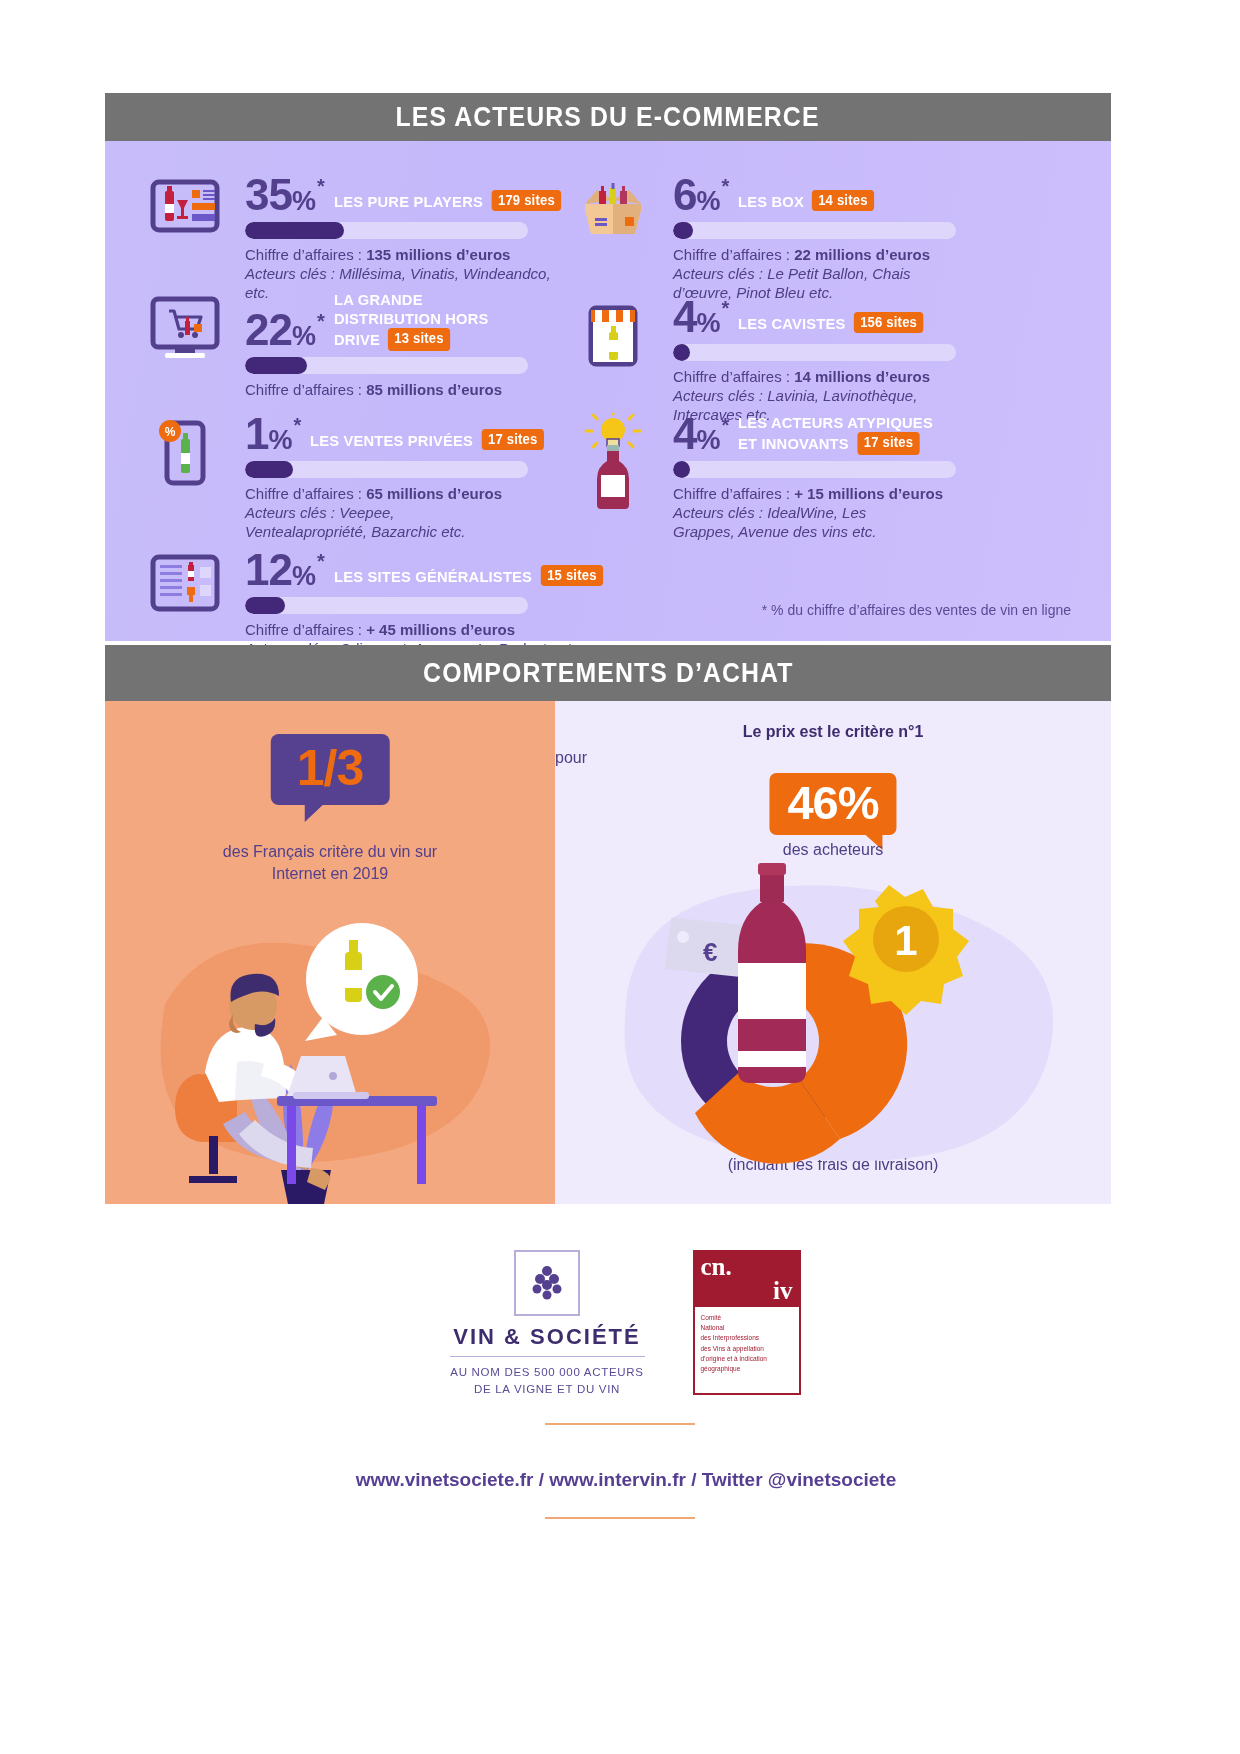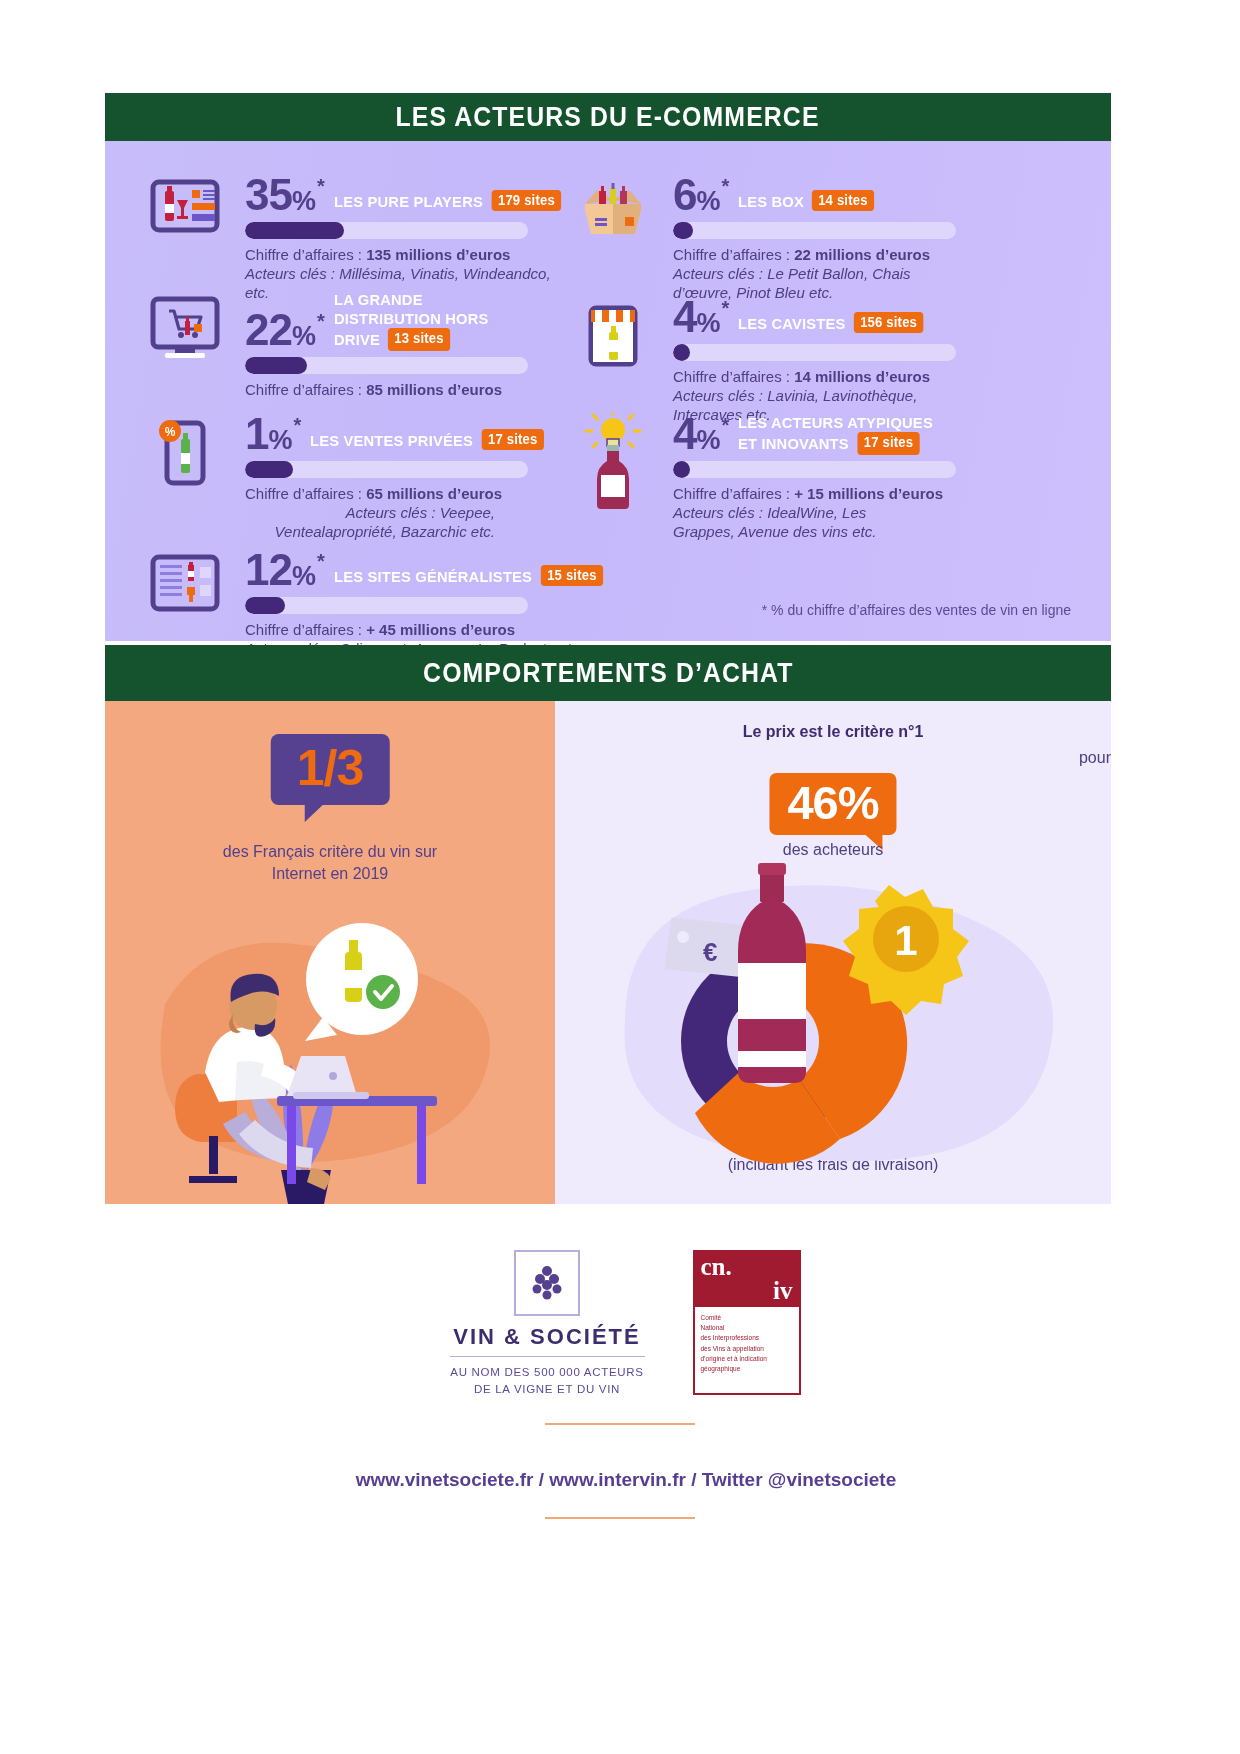--- a/index.html
+++ b/index.html
@@ -7,21 +7,21 @@
     width: 1240px; height: 1754px;
     background: #ffffff;
     font-family: "Liberation Sans", sans-serif;
     overflow: hidden;
   }
   .page { position: relative; width: 1240px; height: 1754px; background:#fff; }
 
   
   .banner {
     position: absolute;
-    background: #14532d;
+    background: #737373;
     display: flex; align-items: center; justify-content: center;
   }
   .banner-title {
     color: #ffffff;
     font-weight: 700;
     letter-spacing: 1.2px;
     font-size: 27px;
     transform: scaleX(0.92);
     font-family: "Liberation Sans", sans-serif;
   }
@@ -159,21 +159,21 @@
     font-size: 16px;
     line-height: 1.35;
   }
   .behav-right-head {
     position: absolute; top: 22px; left:0; width:100%;
     text-align:center;
     color:#3e2d6e; font-weight:700; font-size:16px;
   }
   .behav-right-pour {
     position: absolute; top: 48px; left:0; width:100%;
-    text-align:right; color:#4d3e85; font-size:16px;
+    text-align:left; color:#4d3e85; font-size:16px;
   }
   .orange-box {
     position:absolute; left:50%; transform:translateX(-50%);
     top: 72px;
     background:#ee6b10; border-radius:7px;
     padding: 5px 18px 8px 18px;
   }
   .orange-box .big46 {
     color:#fff; font-weight:700; font-size:47px; line-height:1.05; letter-spacing:-1px;
   }
@@ -308,21 +308,21 @@
       <div class="actor-body">
         <div class="pct-row">
           <span class="pct"><span>1</span><span class="unit">%</span></span>
           <span class="star">*</span>
           <span class="label"><span>LES VENTES PRIVÉES</span><span class="sites">17 sites</span></span>
         </div>
         <div class="bar-track">
           <div class="bar-fill" style="width:17%"></div>
         </div>
         <div class="ca"><span>Chiffre d’affaires : </span><b>65 millions d’euros</b></div>
-        <div class="keyplayers" style="max-width:250px;text-align:right;">Acteurs clés : Veepee, Ventealapropriété, Bazarchic etc.</div>
+        <div class="keyplayers" style="max-width:250px;">Acteurs clés : Veepee, Ventealapropriété, Bazarchic etc.</div>
       </div>
     </div>
 
     <div class="actor" style="left:40px; top:408px;">
       <div class="actor-icon">
         <svg width="80" height="76" viewBox="0 0 80 76">
           <rect x="8" y="8" width="64" height="52" rx="6" fill="none" stroke="#53408d" stroke-width="5"></rect>
           <rect x="15" y="16" width="22" height="3" fill="#8e7de0"></rect>
           <rect x="15" y="23" width="22" height="3" fill="#8e7de0"></rect>
           <rect x="15" y="30" width="22" height="3" fill="#8e7de0"></rect>

